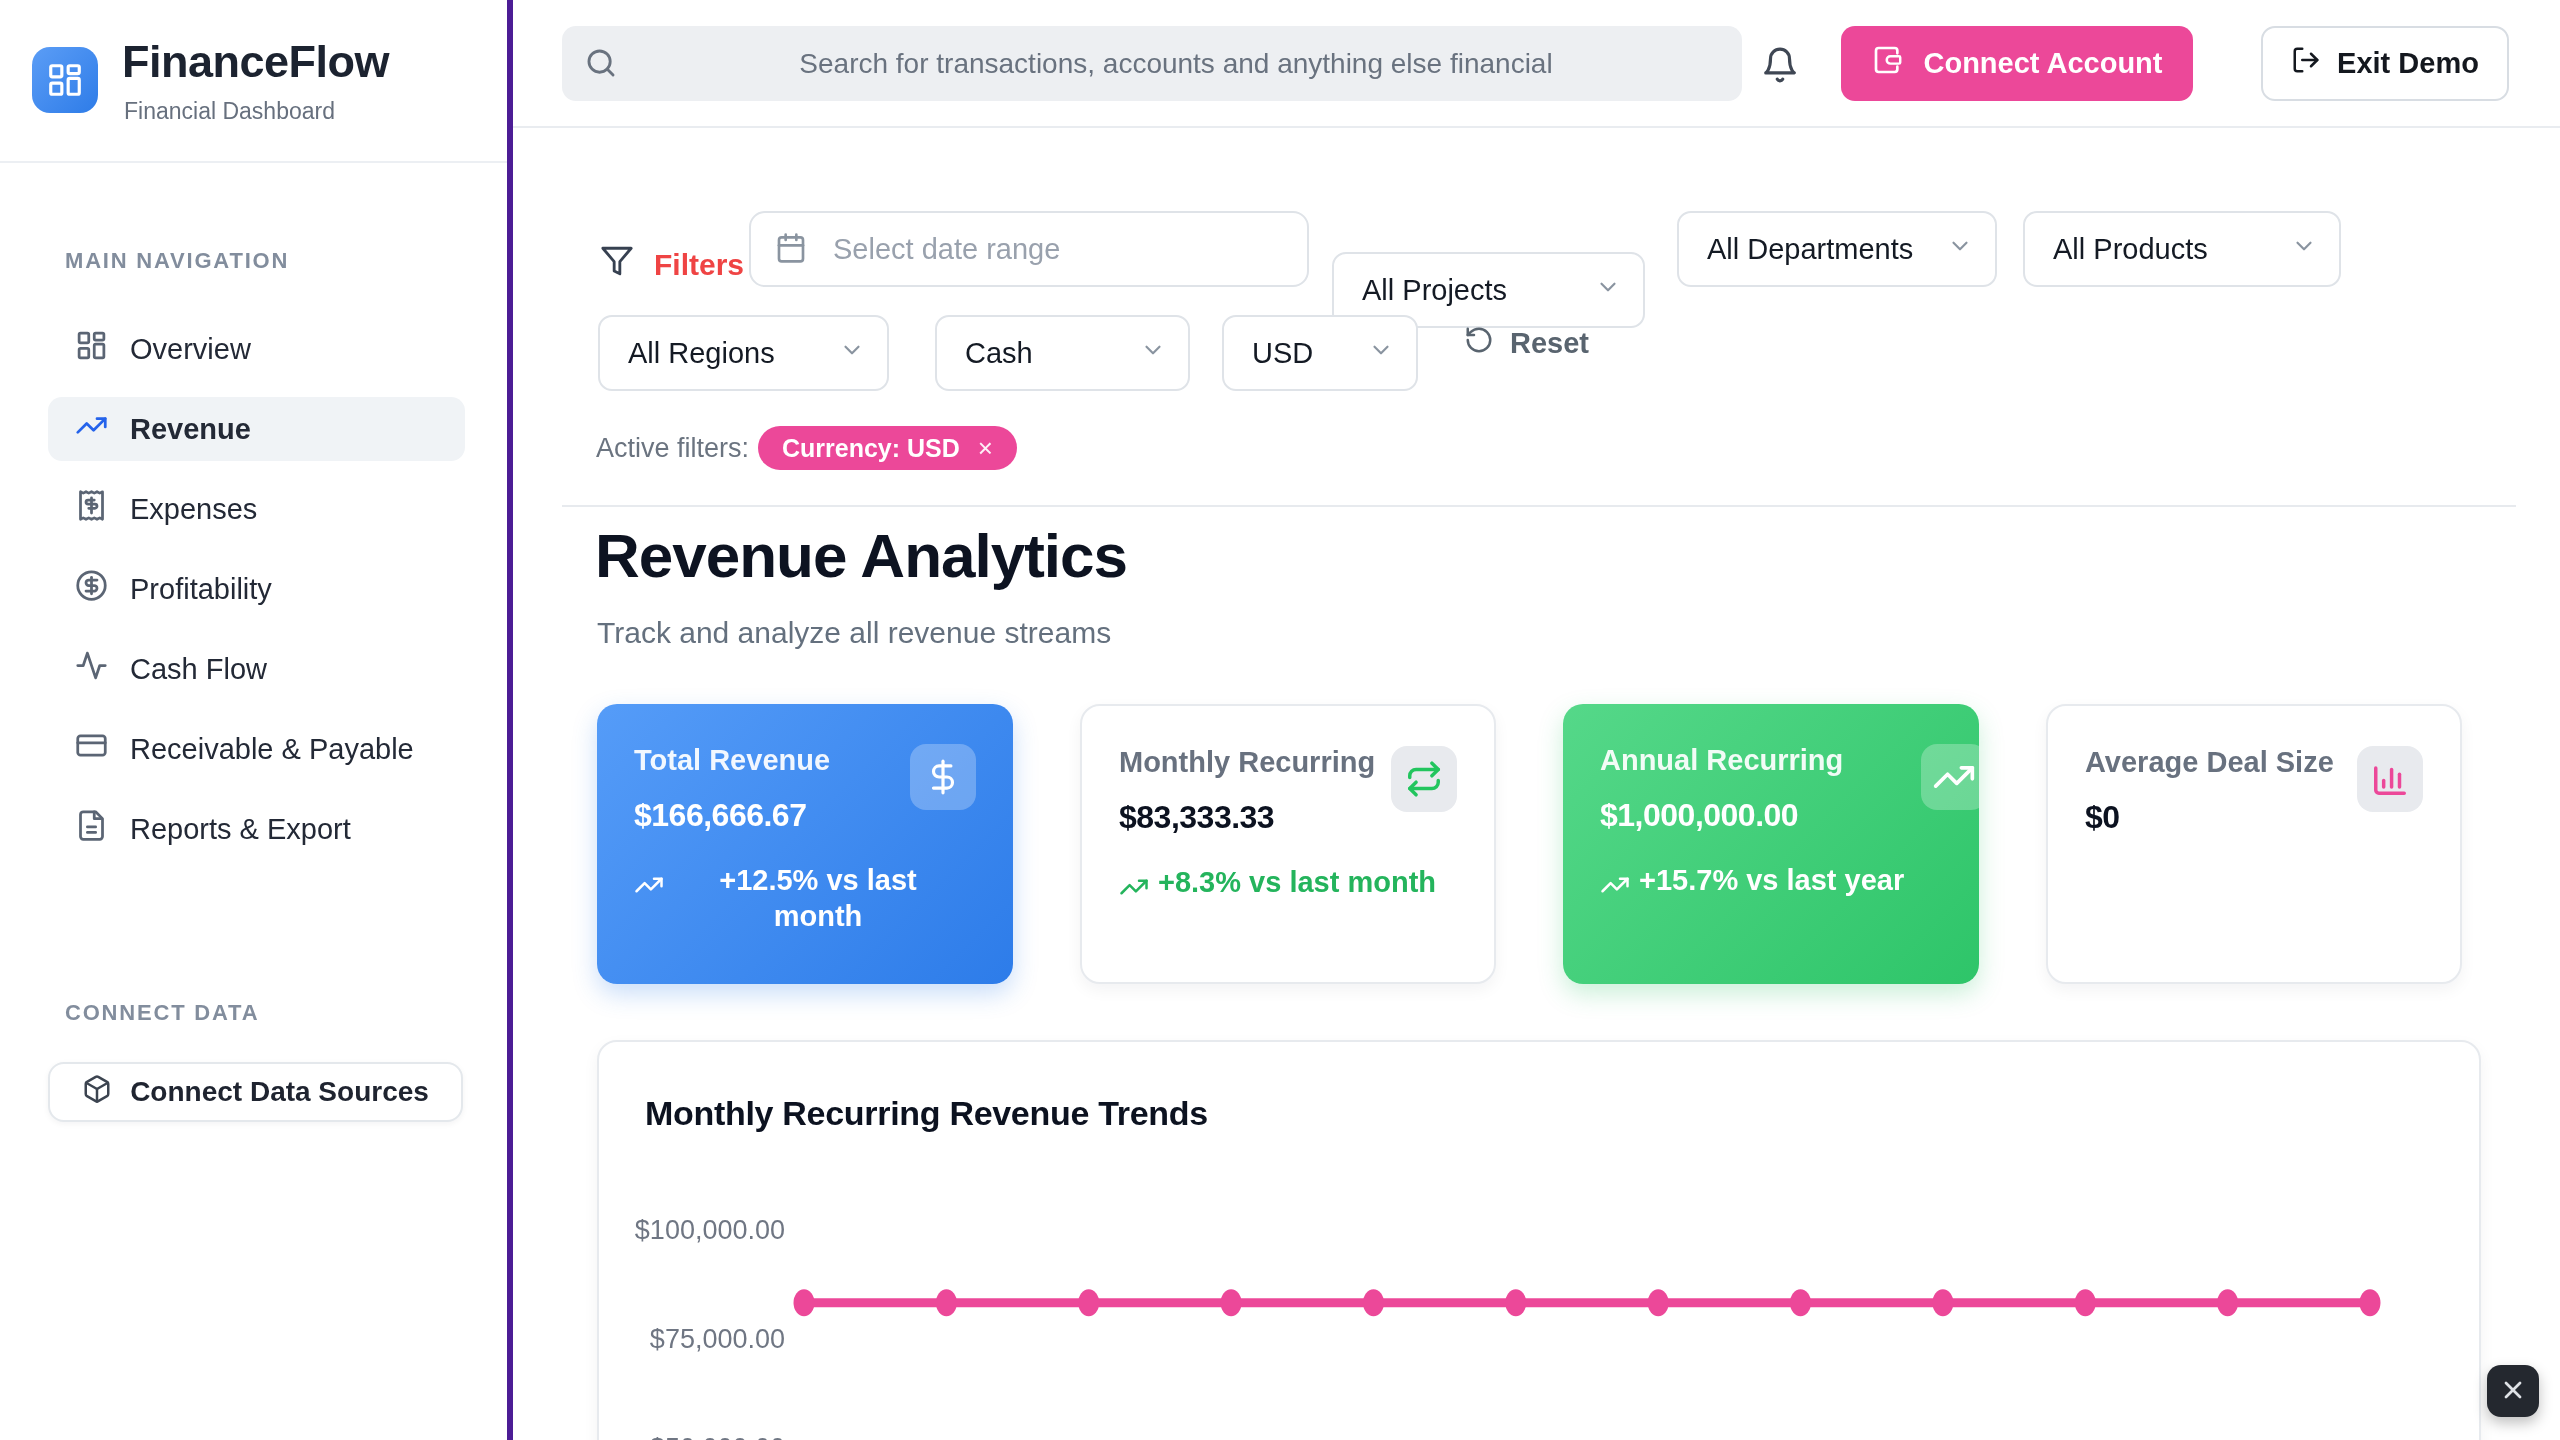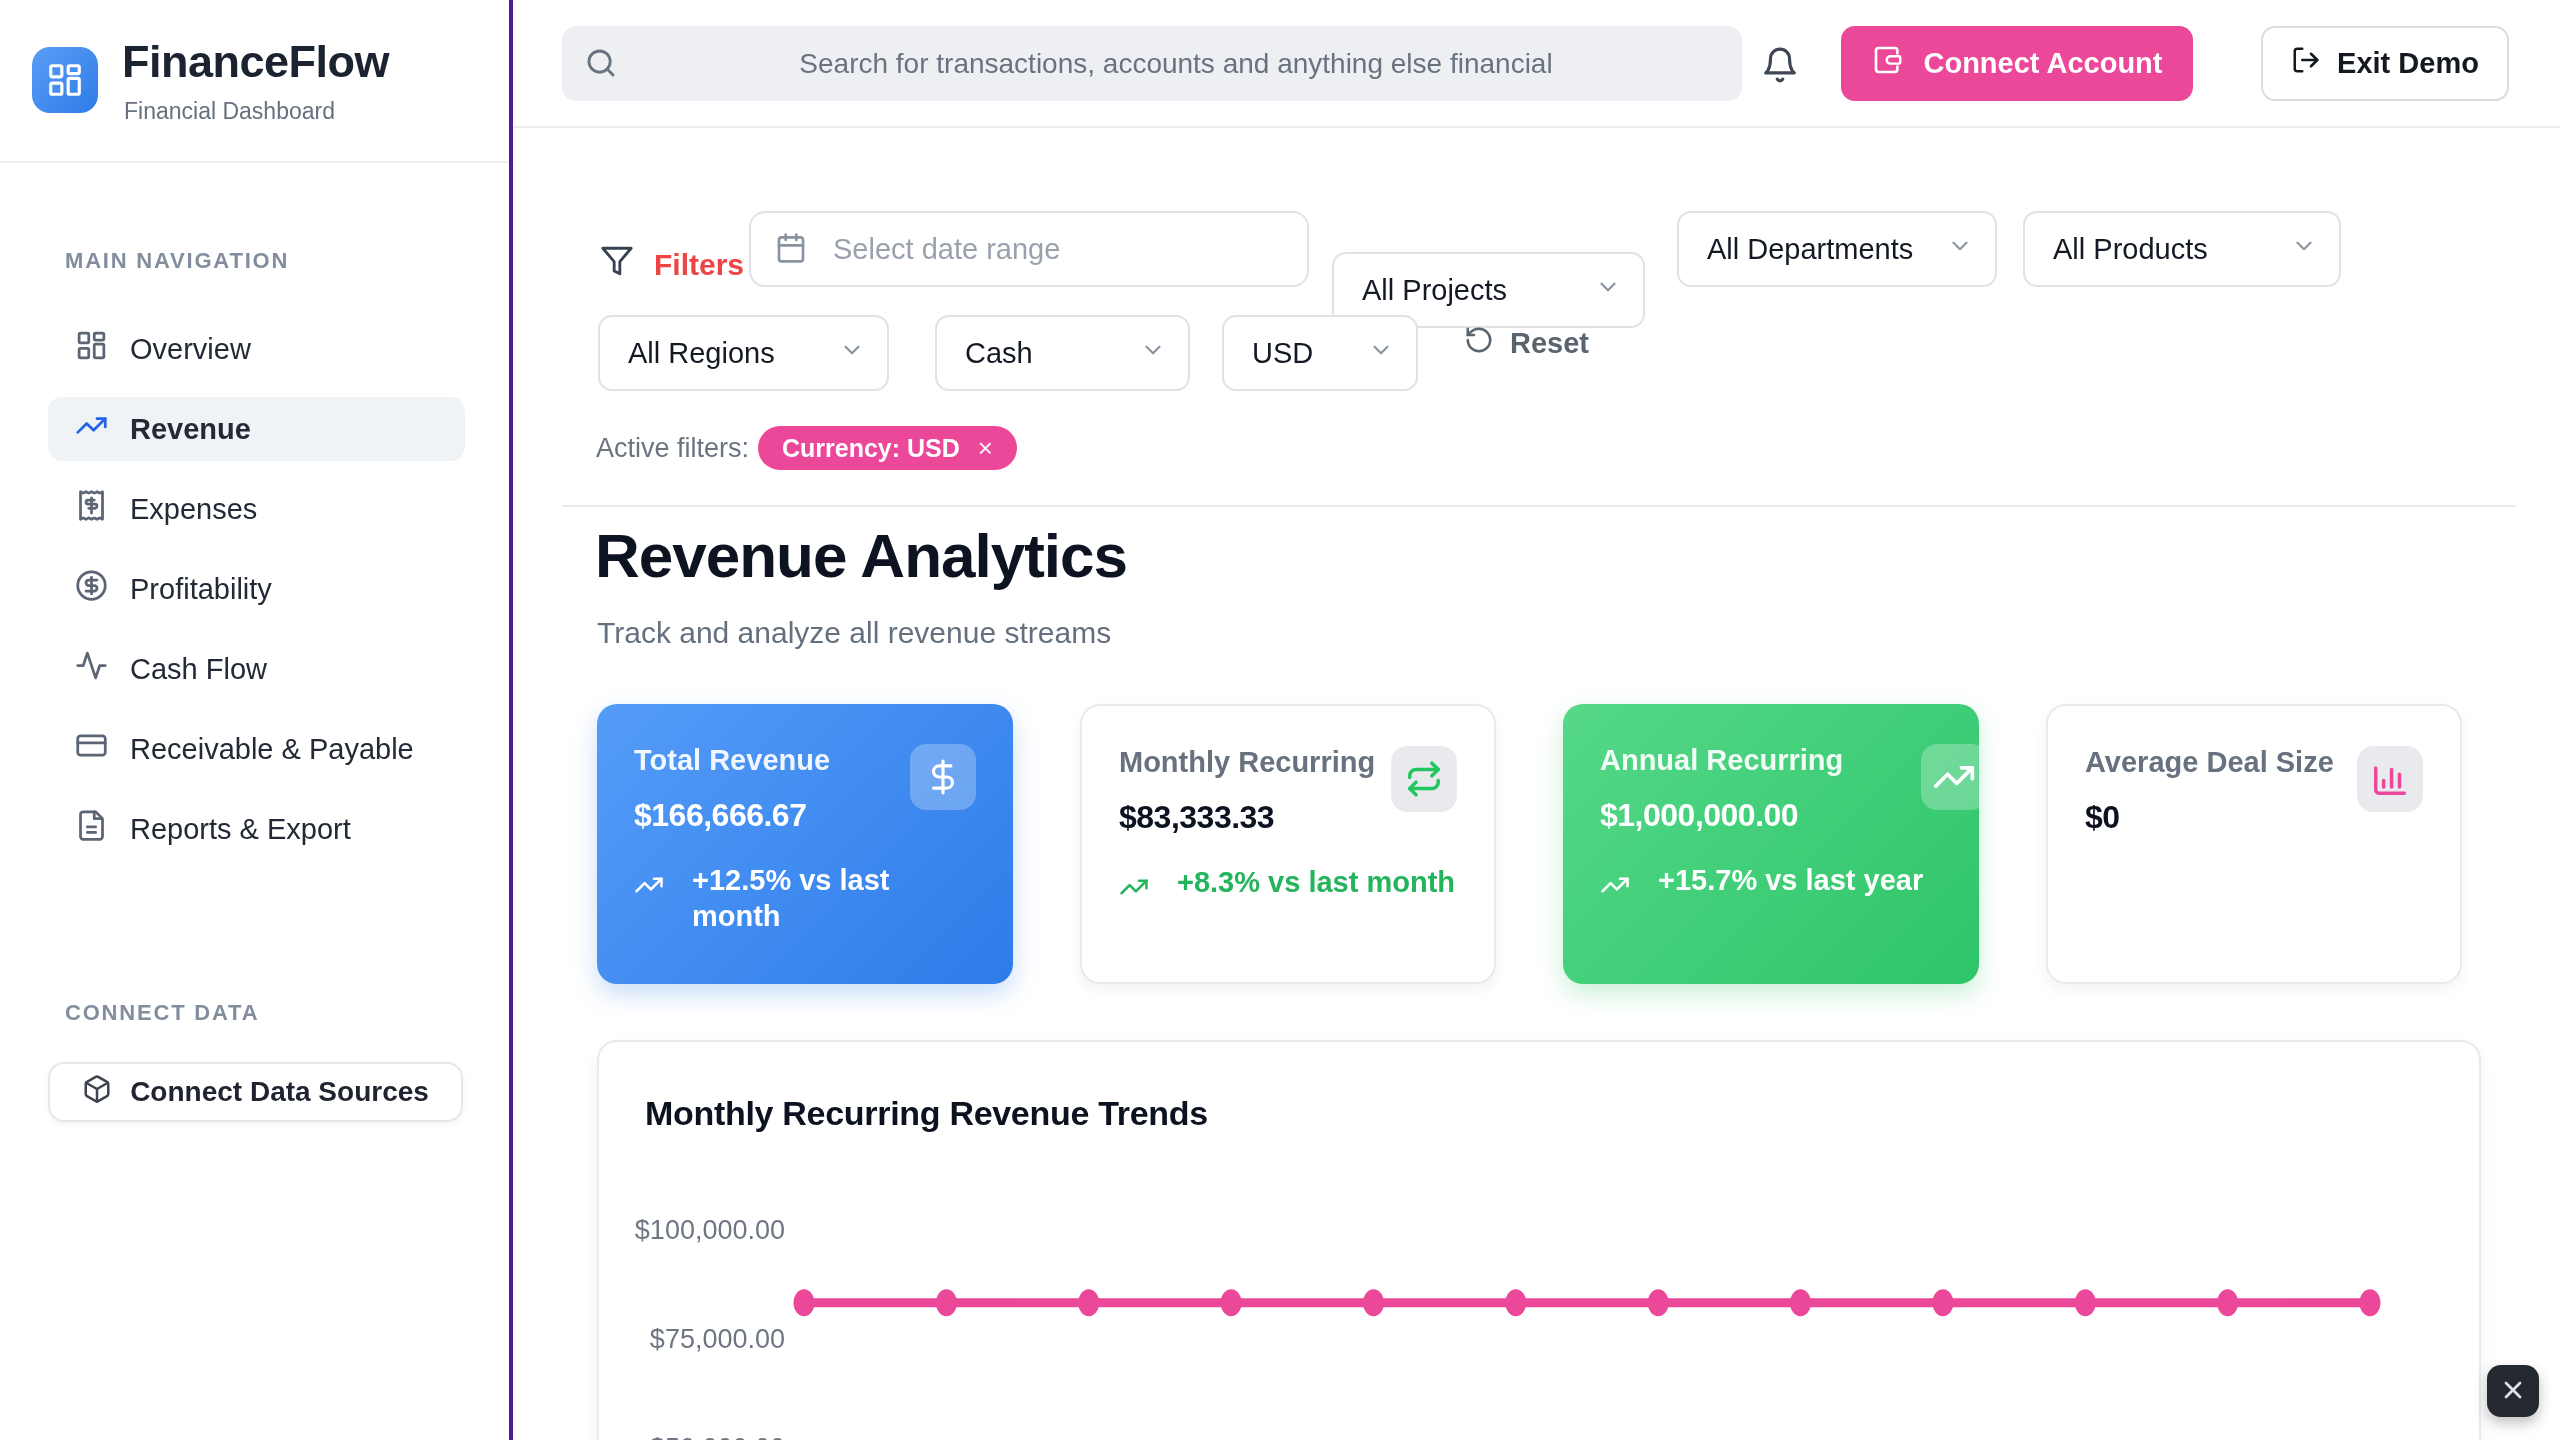--- a/index.html
+++ b/index.html
@@ -1,21 +1,21 @@
 <!DOCTYPE html>
 <html><head>
 <meta charset="utf-8">
 <style>
   * { margin:0; padding:0; box-sizing:border-box; }
   html,body { width:2560px; height:1440px; overflow:hidden; background:#fff;
               font-family:"Liberation Sans", sans-serif; color:#10151f; }
 
   
   .sidebar { position:absolute; left:0; top:0; width:513px; height:1440px;
-             background:#fff; border-right:4px solid #4c1d95; }
+             background:#fff; border-right:6px solid #4c1d95; }
   .brand { position:absolute; left:0; top:0; width:100%; height:163px;
            border-bottom:2px solid #eceff3; }
   .brand-icon { position:absolute; left:32px; top:47px; width:66px; height:66px;
                 border-radius:18px; background:linear-gradient(135deg,#5b9df6,#2e7ce8);
                 display:flex; align-items:center; justify-content:center; }
   .brand-name { position:absolute; left:122px; top:36px; font-size:45px; font-weight:800;
                 color:#1c2330; letter-spacing:-0.5px; }
   .brand-tagline { position:absolute; left:124px; top:98px; font-size:23px; color:#67707e; }
 
   .nav-section-label { position:absolute; left:65px; top:248px; font-size:22px; font-weight:700;
@@ -107,22 +107,22 @@
             box-shadow:0 6px 16px rgba(15,23,42,0.05); }
   .card-2 { left:1050px; background:linear-gradient(135deg,#55d889 0%,#2ec569 100%);
             box-shadow:0 10px 24px rgba(46,197,105,0.25); }
   .card-3 { left:1533px; background:#fff; border:2px solid #e7eaee;
             box-shadow:0 6px 16px rgba(15,23,42,0.05); }
   .metric-title { font-size:29px; font-weight:600; color:#68717f; max-width:300px; }
   .card-0 .metric-title, .card-2 .metric-title { color:rgba(255,255,255,0.93); }
   .metric-value { margin-top:20px; font-size:32px; font-weight:700; color:#0c1220;
                   letter-spacing:-0.5px; }
   .card-0 .metric-value, .card-2 .metric-value { color:#fff; }
-  .metric-change { margin-top:28px; display:flex; align-items:flex-start; gap:28px;
-                   font-size:29px; font-weight:600; line-height:1.25; }
+  .metric-change { margin-top:28px; display:flex; align-items:flex-start; gap:9px;
+                   font-size:29px; font-weight:600; line-height:1.25;text-align:center; }
   .metric-change span { max-width:290px; }
   .card-0 .metric-change { color:#fff; }
   .card-1 .metric-change { color:#24b45c; }
   .card-2 .metric-change { color:#fff; }
   .card-2 .metric-change span { max-width:none; white-space:nowrap; }
   .metric-change svg { margin-top:8px; flex:none; }
   .metric-icon-chip { position:absolute; top:40px; right:37px; width:66px; height:66px;
                       border-radius:16px; display:flex; align-items:center; justify-content:center; }
   .card-0 .metric-icon-chip, .card-2 .metric-icon-chip { background:rgba(255,255,255,0.26); }
   .card-1 .metric-icon-chip, .card-3 .metric-icon-chip { background:#e8eaee; }

